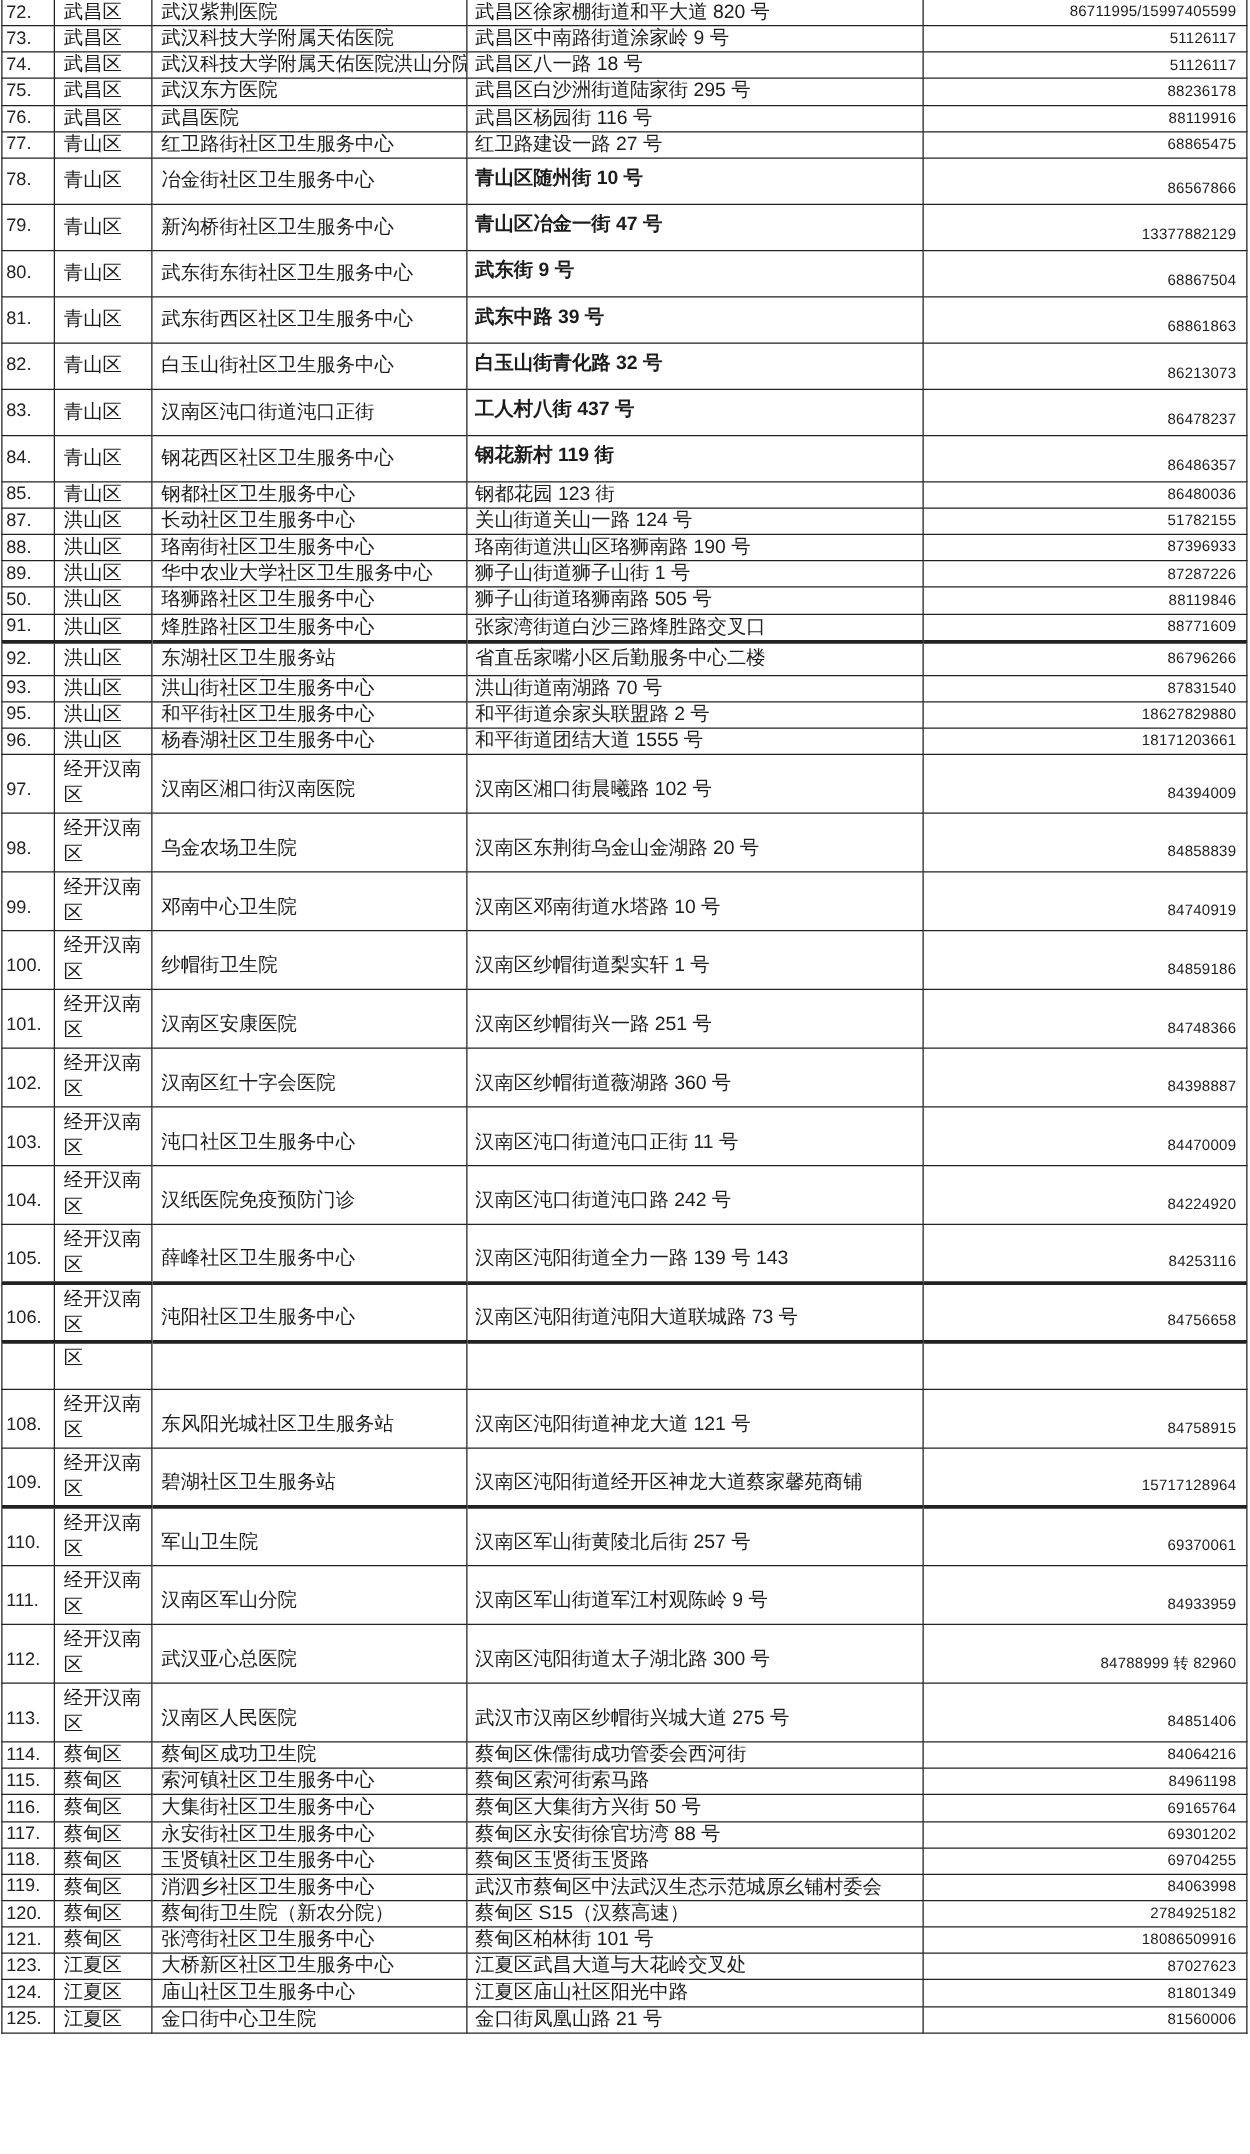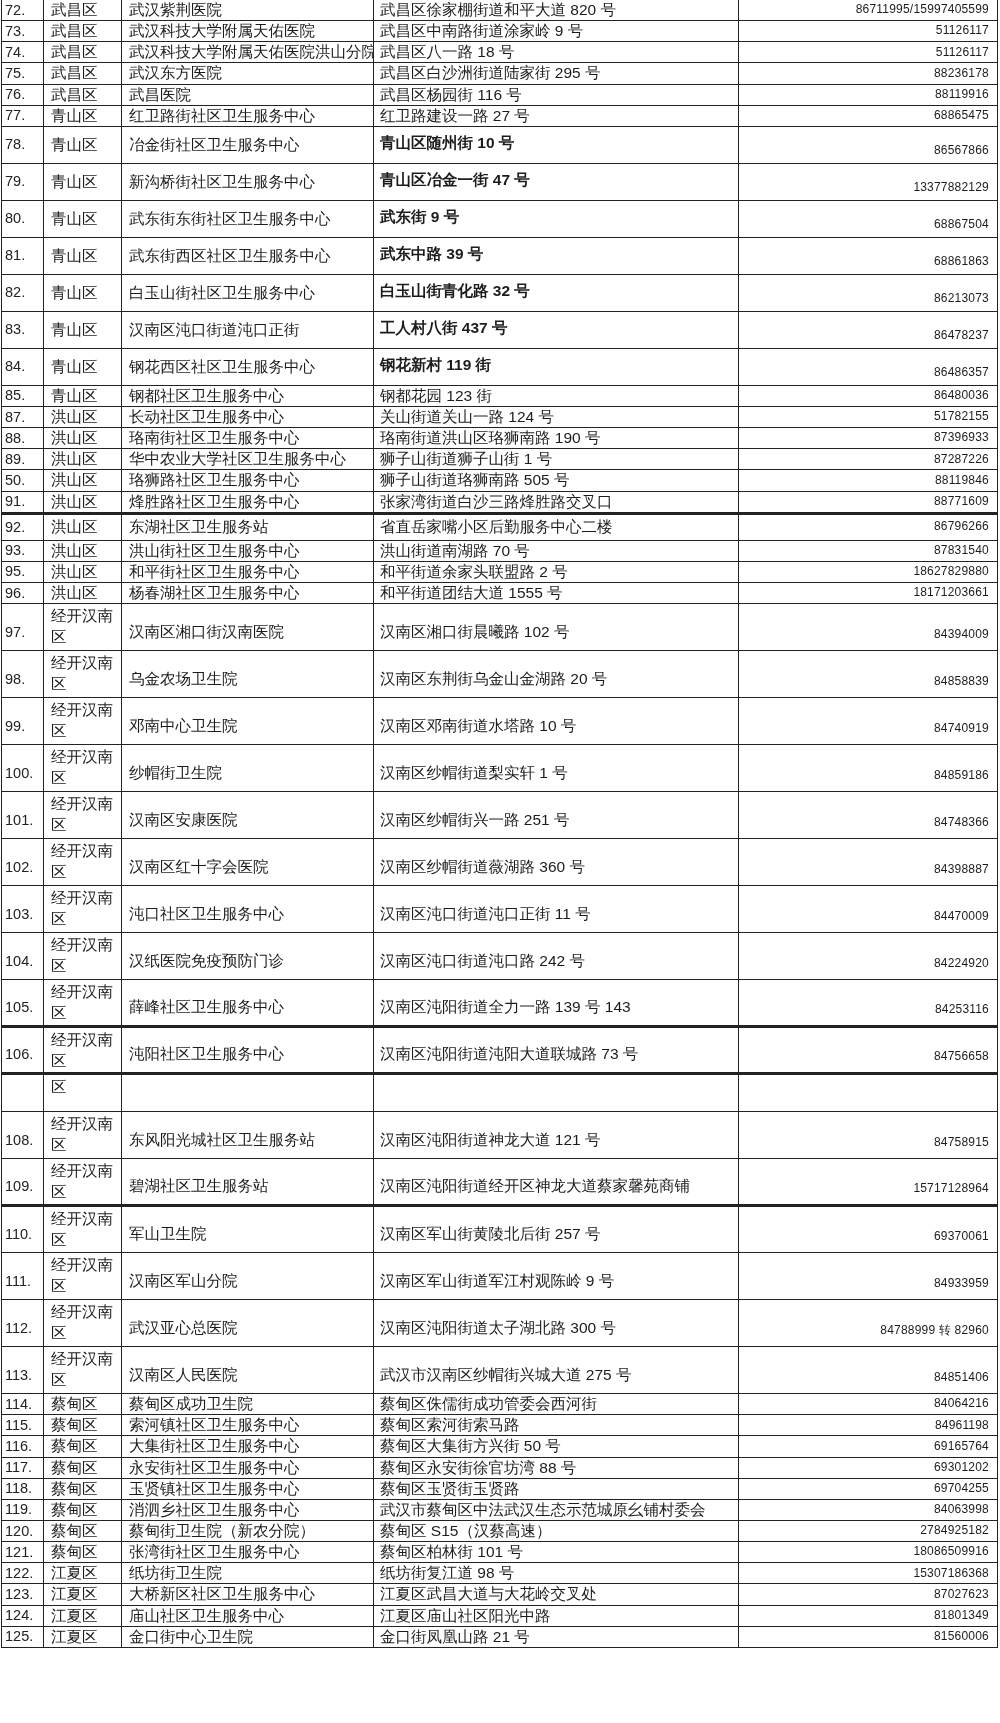--- a/index.html
+++ b/index.html
@@ -384,27 +384,20 @@
         <td class="phone">2784925182</td>
       </tr>
       <tr class="r-s">
         <td class="num">121.</td>
         <td class="district">蔡甸区</td>
         <td class="name">张湾街社区卫生服务中心</td>
         <td class="address">蔡甸区柏林街 101 号</td>
         <td class="phone">18086509916</td>
       </tr>
       <tr class="r-s">
-        <td class="num">122.</td>
-        <td class="district">江夏区</td>
-        <td class="name">纸坊街卫生院</td>
-        <td class="address">纸坊街复江道 98 号</td>
-        <td class="phone">15307186368</td>
-      </tr>
-      <tr class="r-s">
         <td class="num">123.</td>
         <td class="district">江夏区</td>
         <td class="name">大桥新区社区卫生服务中心</td>
         <td class="address">江夏区武昌大道与大花岭交叉处</td>
         <td class="phone">87027623</td>
       </tr>
       <tr class="r-s">
         <td class="num">124.</td>
         <td class="district">江夏区</td>
         <td class="name">庙山社区卫生服务中心</td>

